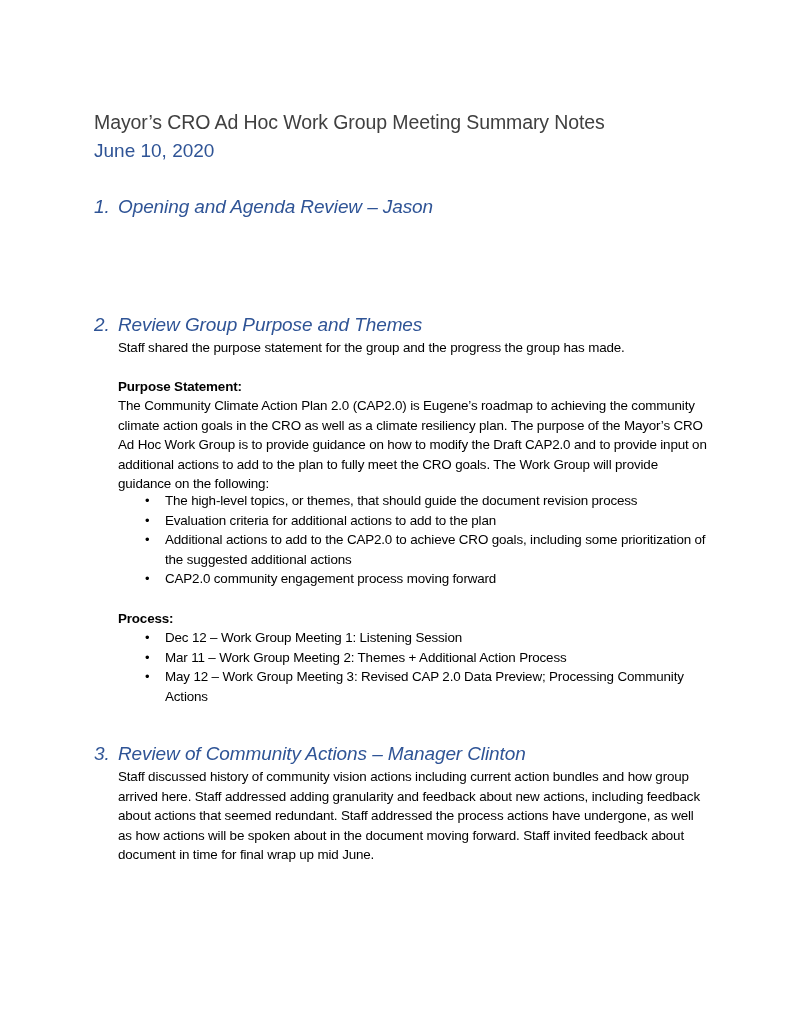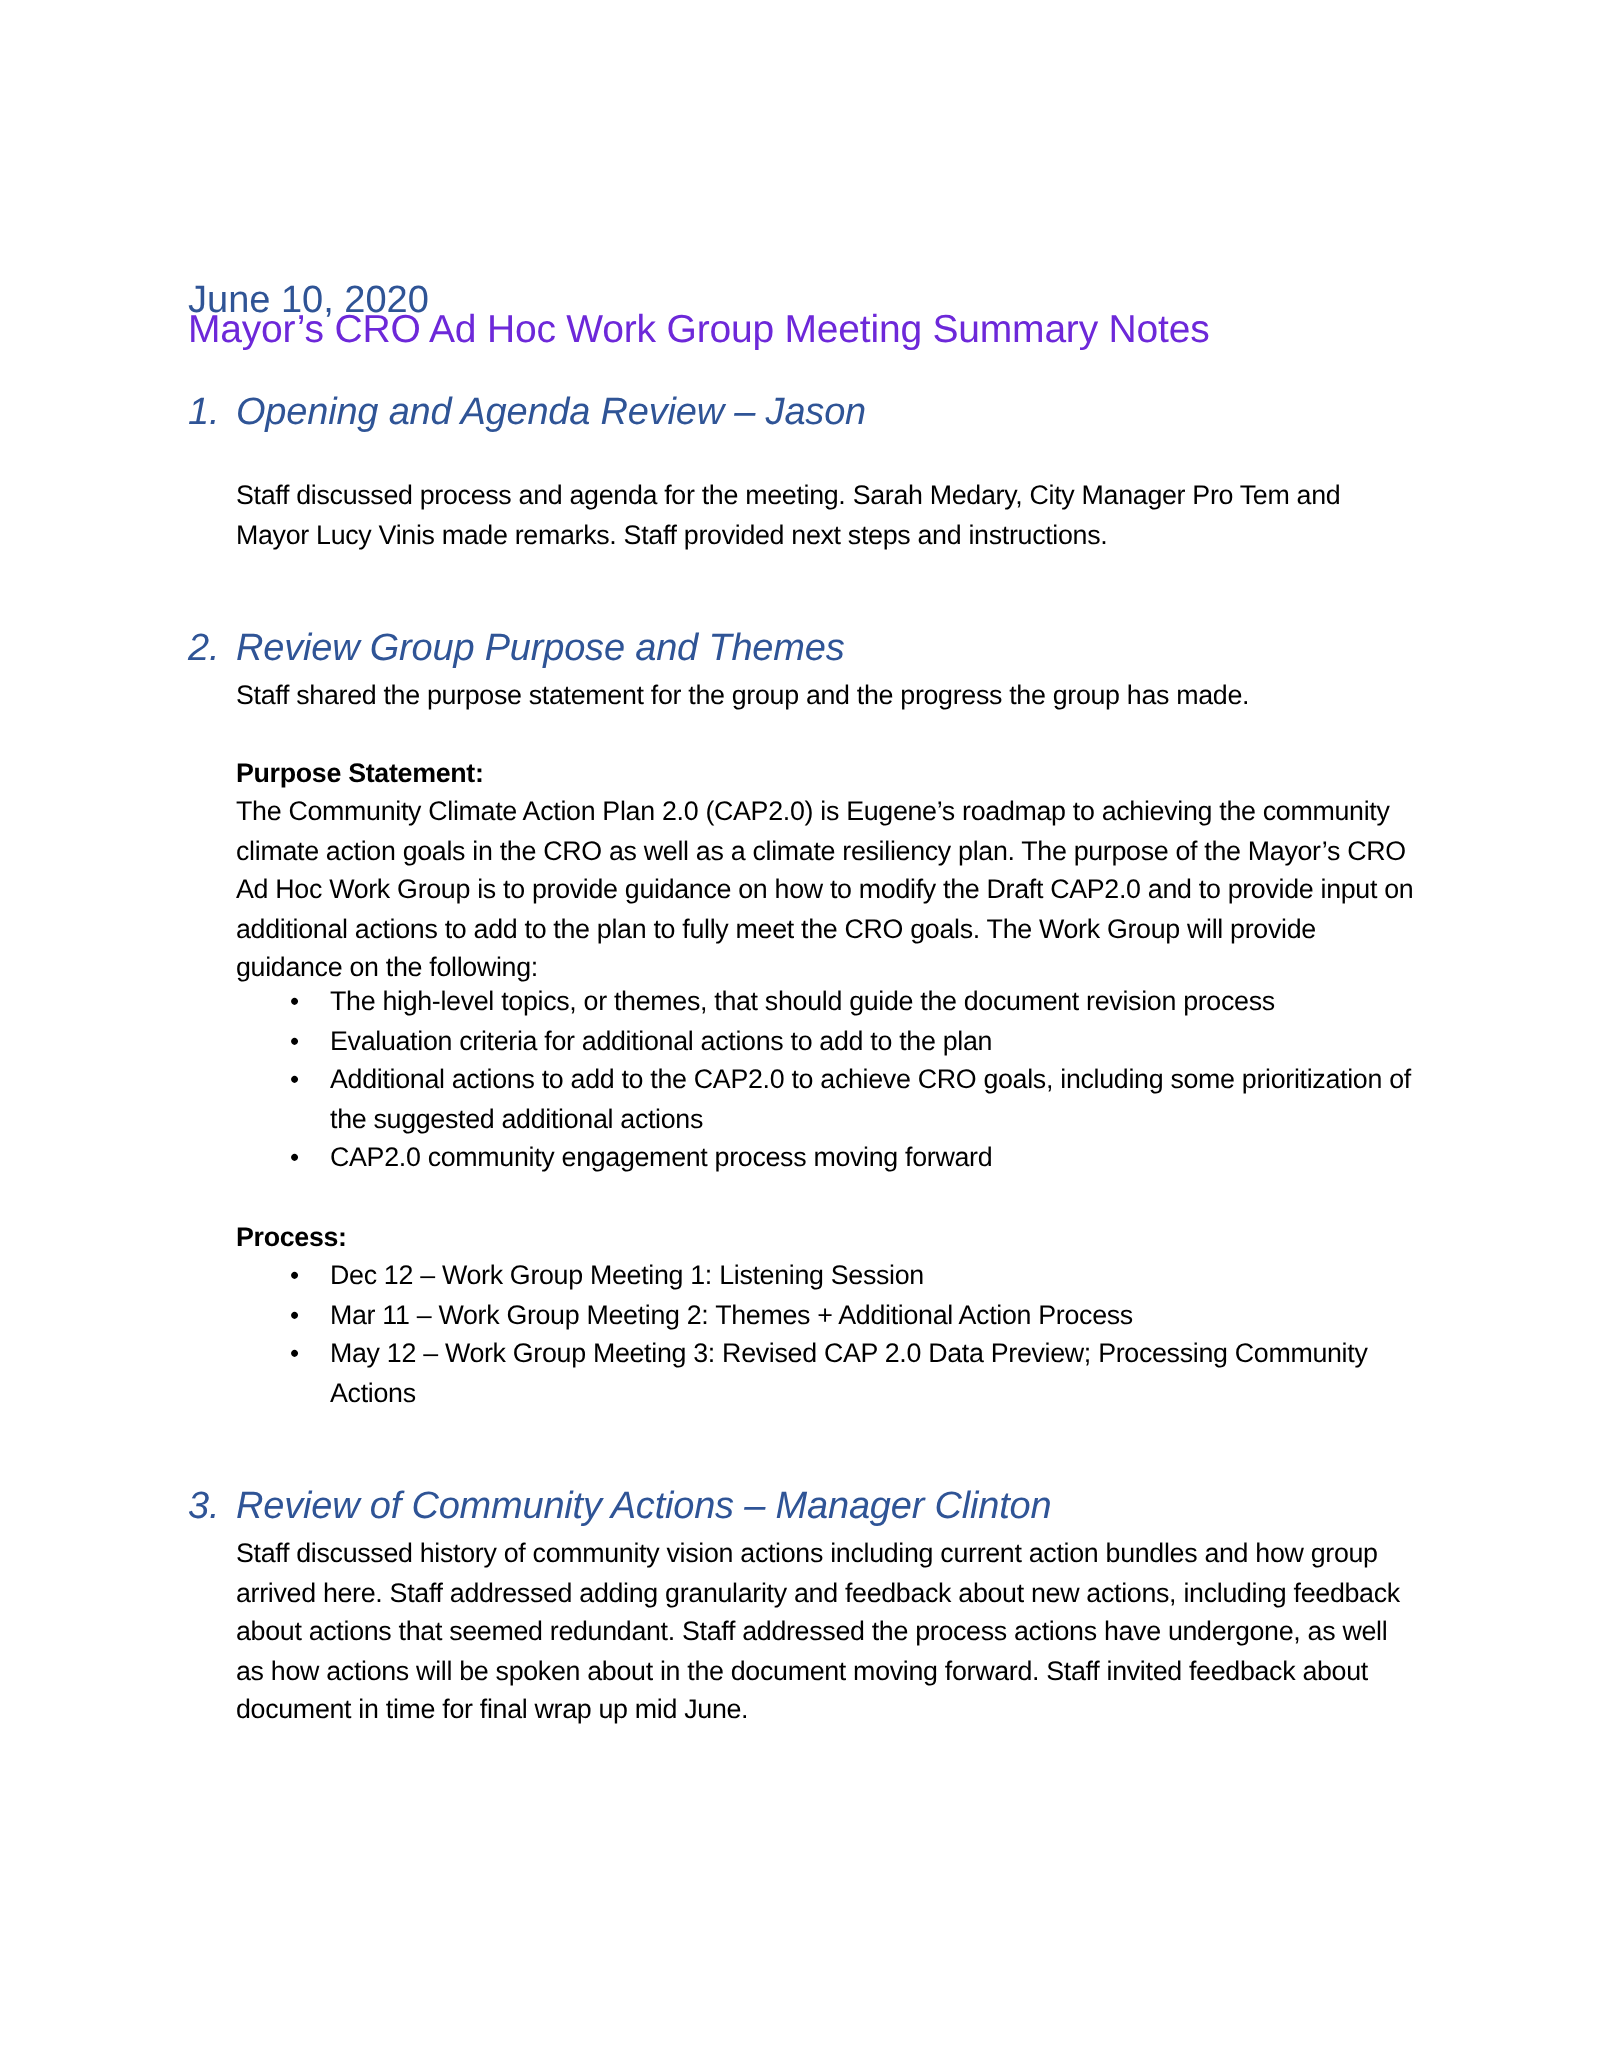--- a/index.html
+++ b/index.html
@@ -19,24 +19,23 @@
       position: absolute;
       left: 0; top: 0;
       width: 800px;
       height: 1035px;
     }
     .doc-title {
       position: absolute;
       left: 94px;
       top: 111px;
       font-size: 19.5px;
-      color: #6d28d9;
+      color: #404040;
       letter-spacing: -0.1px;
       white-space: nowrap;
-      margin-top: 43px;
     }
     .doc-date {
       position: absolute;
       left: 94px;
       top: 140px;
       font-size: 19px;
       color: #2f5496;
       white-space: nowrap;
     }
     .h1 {
@@ -86,21 +85,20 @@
 <body>
 
 <div class="page">
 
   <div class="doc-title">Mayor’s CRO Ad Hoc Work Group Meeting Summary Notes</div>
   <div class="doc-date">June 10, 2020</div>
 
   <div class="h1" style="top:196px;">
     <span class="num">1.</span><span>Opening and Agenda Review – Jason</span>
   </div>
-  <div class="para" style="top:238px;">Staff discussed process and agenda for the meeting. Sarah Medary, City Manager Pro Tem and Mayor Lucy Vinis made remarks.  Staff provided next steps and instructions.</div>
 
   <div class="h1" style="top:314px;">
     <span class="num">2.</span><span>Review Group Purpose and Themes</span>
   </div>
   <div class="para bold" style="top:377px;">Purpose Statement:</div>
 
   <div class="para" style="top:338px;">Staff shared the purpose statement for the group and the progress the group has made.</div>
   <div class="para" style="top:396px;">The Community Climate Action Plan 2.0 (CAP2.0) is Eugene’s roadmap to achieving the community climate action goals in the CRO as well as a climate resiliency plan. The purpose of the Mayor’s CRO Ad Hoc Work Group is to provide guidance on how to modify the Draft CAP2.0 and to provide input on additional actions to add to the plan to fully meet the CRO goals. The Work Group will provide guidance on the following:</div>
 
   <div class="para" style="top:491px; left:118px;">

